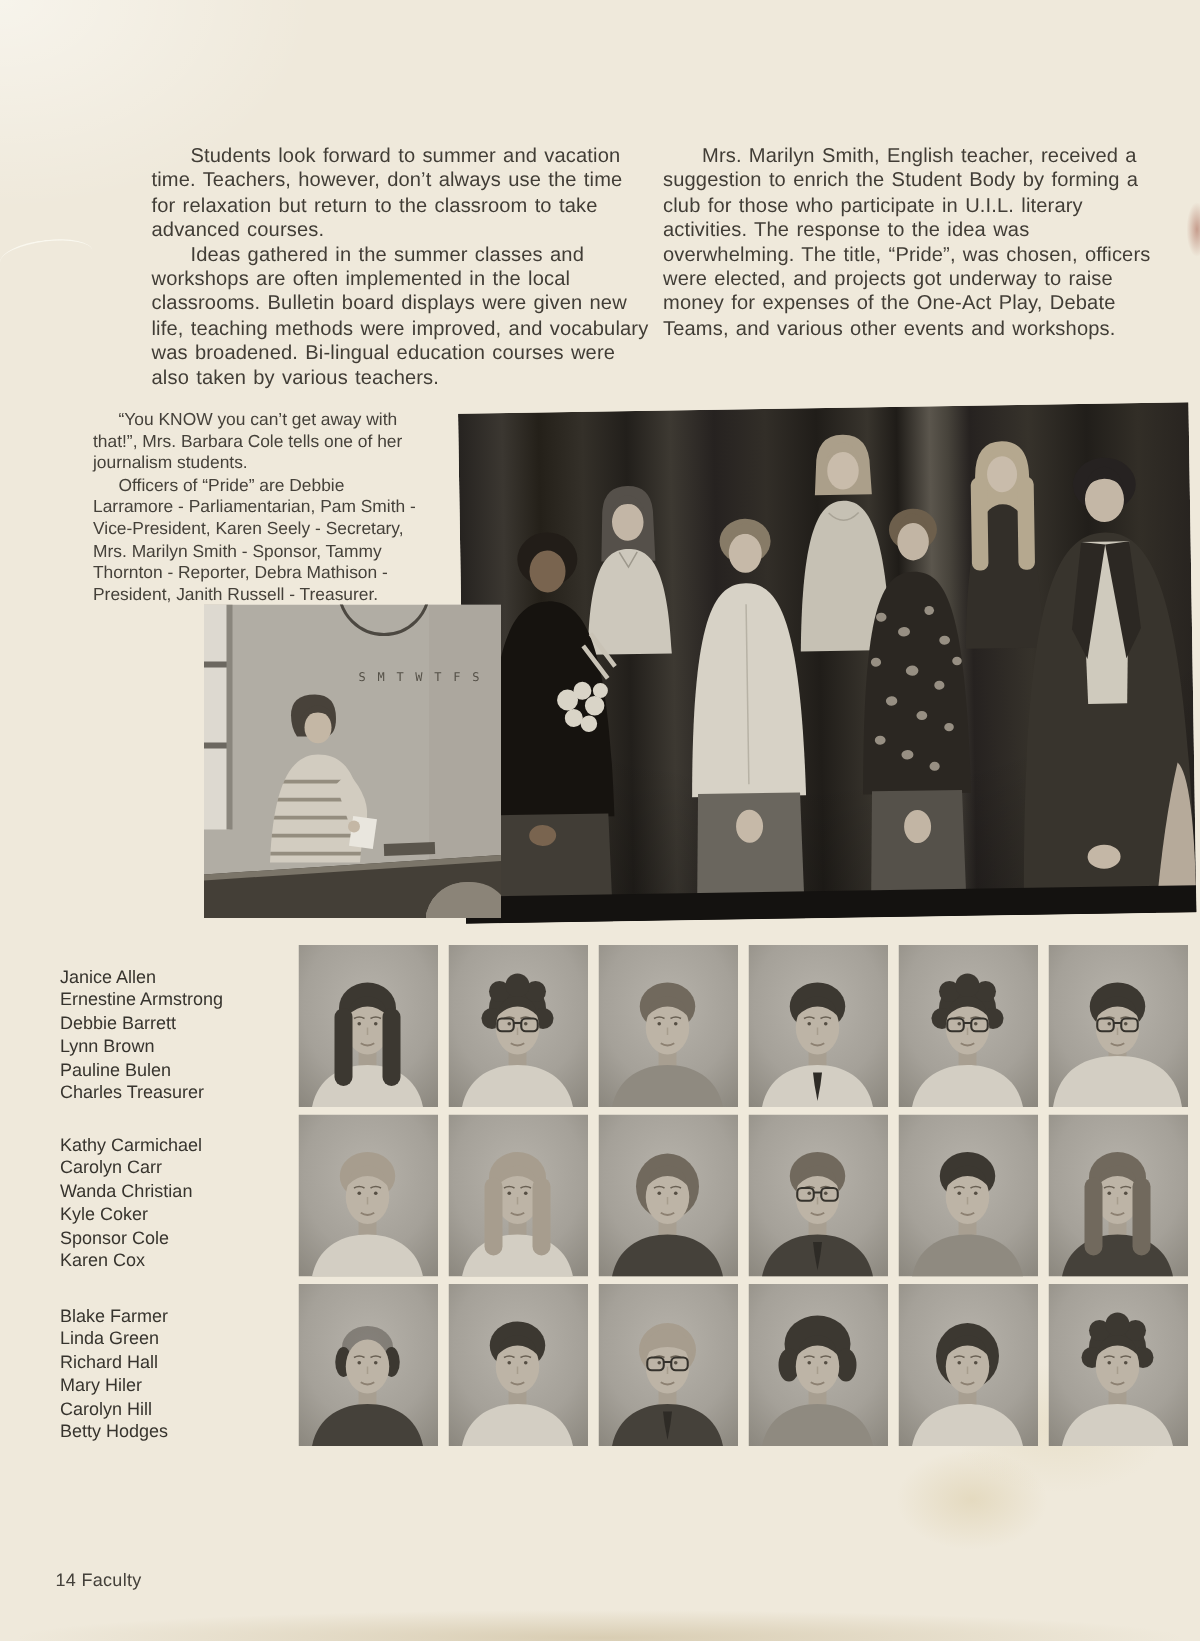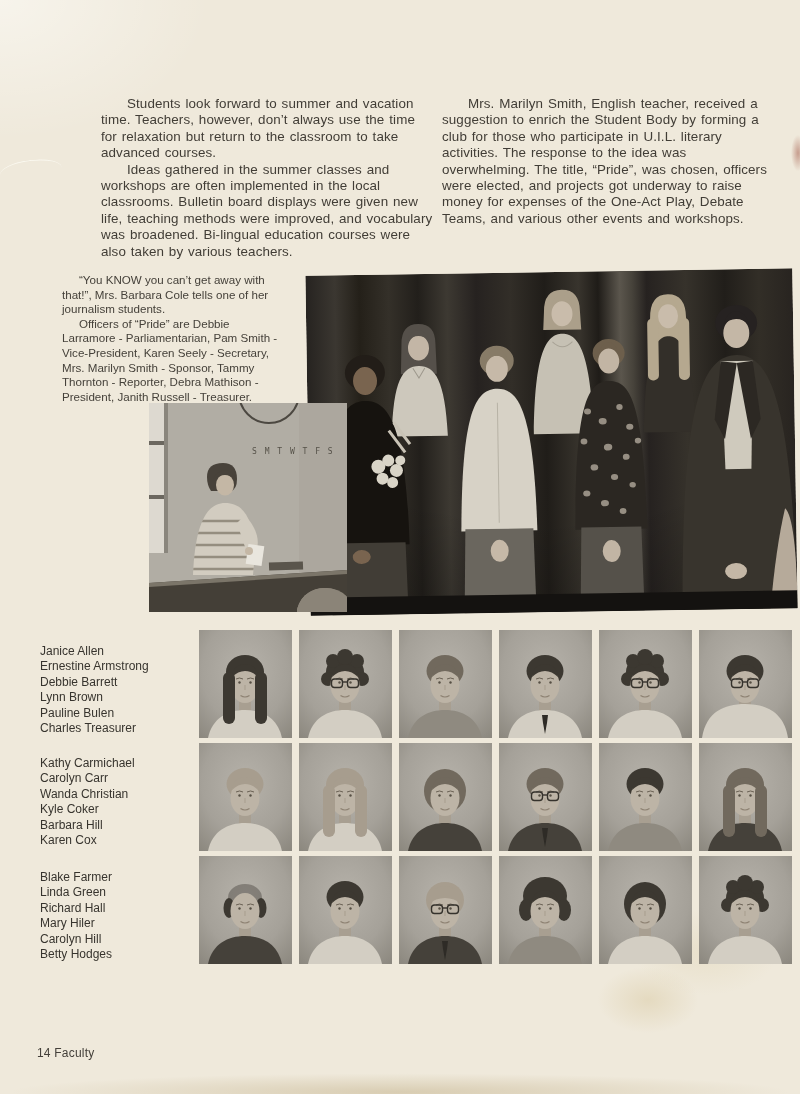--- a/index.html
+++ b/index.html
@@ -37,21 +37,21 @@
   }
   .col-left  { left: 64px;  top: 96px; margin-left: 37px; }
   .col-right { left: 442px; top: 96px; }
   .caption { position: absolute; left: 62px; top: 273px; width: 252px; color: #45413a; }
   .caption p {
     margin: 0; font-size: 11.6px; line-height: 14.6px;
     white-space: pre-line; text-indent: 17px;
   }
   figure.photo { margin: 0; position: absolute; }
   figure.photo svg { display: block; }
-  .classroom-photo { left: 106px; top: 403px; width: 198px; height: 155px; padding-left: 43px; }
+  .classroom-photo { left: 93px; top: 403px; width: 198px; height: 155px; padding-left: 43px; }
   .group-photo { left: 308px; top: 272px; width: 487px; height: 340px; transform: rotate(-0.9deg); }
   .roster {
     position: absolute; left: 40px; width: 146px; text-align: left;
     font-size: 12px; line-height: 15.4px; color: #37342e;
   }
   .roster-0 { top: 644px; }
   .roster-1 { top: 756px; }
   .roster-2 { top: 870px; }
   .portrait-row { position: absolute; left: 199px; display: flex; gap: 7px; }
   .portrait { width: 93px; height: 108px; }
@@ -281,21 +281,21 @@
       <div class="roster-name">Debbie Barrett</div>
       <div class="roster-name">Lynn Brown</div>
       <div class="roster-name">Pauline Bulen</div>
       <div class="roster-name">Charles Treasurer</div>
     </div>
   <div class="roster roster-1">
       <div class="roster-name">Kathy Carmichael</div>
       <div class="roster-name">Carolyn Carr</div>
       <div class="roster-name">Wanda Christian</div>
       <div class="roster-name">Kyle Coker</div>
-      <div class="roster-name">Barbara Hill</div>
+      <div class="roster-name">Sponsor Cole</div>
       <div class="roster-name">Karen Cox</div>
     </div>
   <div class="roster roster-2">
       <div class="roster-name">Blake Farmer</div>
       <div class="roster-name">Linda Green</div>
       <div class="roster-name">Richard Hall</div>
       <div class="roster-name">Mary Hiler</div>
       <div class="roster-name">Carolyn Hill</div>
       <div class="roster-name">Betty Hodges</div>
     </div>

